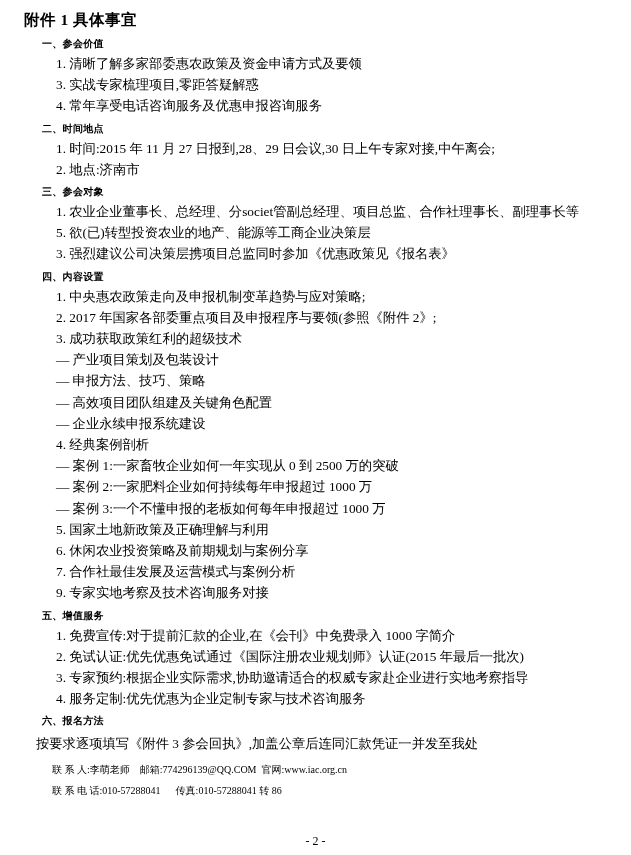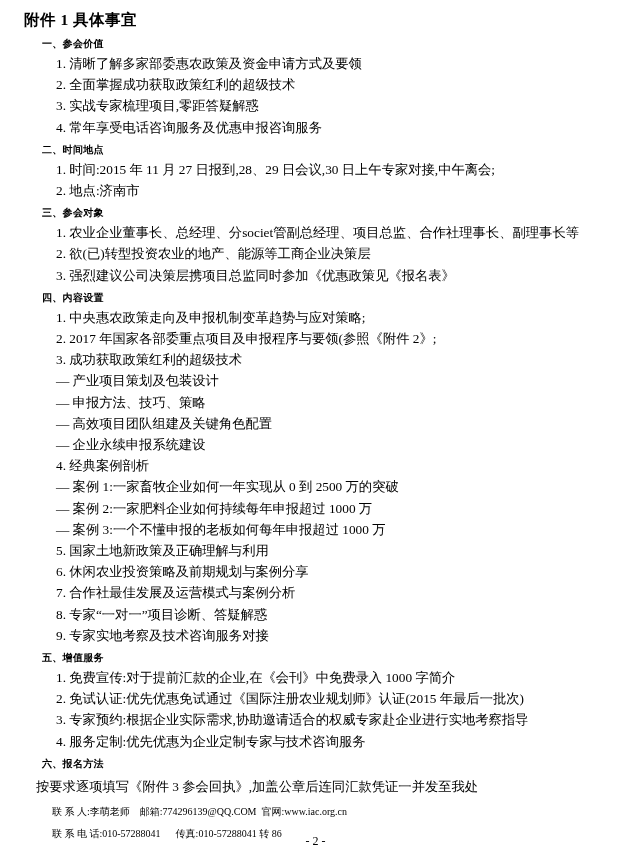--- a/index.html
+++ b/index.html
@@ -71,49 +71,47 @@
 </style>
 </head>
 <body>
 
 <div class="page">
 
   <div class="doc-title">附件 1 具体事宜</div>
 
   <div class="section-head">一、参会价值</div>
   <div class="line">1. 清晰了解多家部委惠农政策及资金申请方式及要领</div>
-  <div class="line">2. 全面掌握成功获取政策红利的超级技术</div>
   <div class="line">3. 实战专家梳理项目,零距答疑解惑</div>
   <div class="line">4. 常年享受电话咨询服务及优惠申报咨询服务</div>
 
   <div class="section-head">二、时间地点</div>
   <div class="line">1. 时间:2015 年 11 月 27 日报到,28、29 日会议,30 日上午专家对接,中午离会;</div>
   <div class="line">2. 地点:济南市</div>
 
   <div class="section-head">三、参会对象</div>
   <div class="line">1. 农业企业董事长、总经理、分societ管副总经理、项目总监、合作社理事长、副理事长等</div>
-  <div class="line">2. 欲(已)转型投资农业的地产、能源等工商企业决策层</div>
+  <div class="line">5. 欲(已)转型投资农业的地产、能源等工商企业决策层</div>
   <div class="line">3. 强烈建议公司决策层携项目总监同时参加《优惠政策见《报名表》</div>
 
   <div class="section-head">四、内容设置</div>
   <div class="line">1. 中央惠农政策走向及申报机制变革趋势与应对策略;</div>
   <div class="line">2. 2017 年国家各部委重点项目及申报程序与要领(参照《附件 2》;</div>
   <div class="line">3. 成功获取政策红利的超级技术</div>
   <div class="line dash">— 产业项目策划及包装设计</div>
   <div class="line dash">— 申报方法、技巧、策略</div>
   <div class="line dash">— 高效项目团队组建及关键角色配置</div>
   <div class="line dash">— 企业永续申报系统建设</div>
   <div class="line">4. 经典案例剖析</div>
   <div class="line dash">— 案例 1:一家畜牧企业如何一年实现从 0 到 2500 万的突破</div>
   <div class="line dash">— 案例 2:一家肥料企业如何持续每年申报超过 1000 万</div>
   <div class="line dash">— 案例 3:一个不懂申报的老板如何每年申报超过 1000 万</div>
   <div class="line">5. 国家土地新政策及正确理解与利用</div>
   <div class="line">6. 休闲农业投资策略及前期规划与案例分享</div>
   <div class="line">7. 合作社最佳发展及运营模式与案例分析</div>
-  <div class="line">8. 专家“一对一”项目诊断、答疑解惑</div>
   <div class="line">9. 专家实地考察及技术咨询服务对接</div>
 
   <div class="section-head">五、增值服务</div>
   <div class="line">1. 免费宣传:对于提前汇款的企业,在《会刊》中免费录入 1000 字简介</div>
   <div class="line">2. 免试认证:优先优惠免试通过《国际注册农业规划师》认证(2015 年最后一批次)</div>
   <div class="line">3. 专家预约:根据企业实际需求,协助邀请适合的权威专家赴企业进行实地考察指导</div>
   <div class="line">4. 服务定制:优先优惠为企业定制专家与技术咨询服务</div>
 
   <div class="section-head">六、报名方法</div>
   <div class="spacer-sm"></div>

